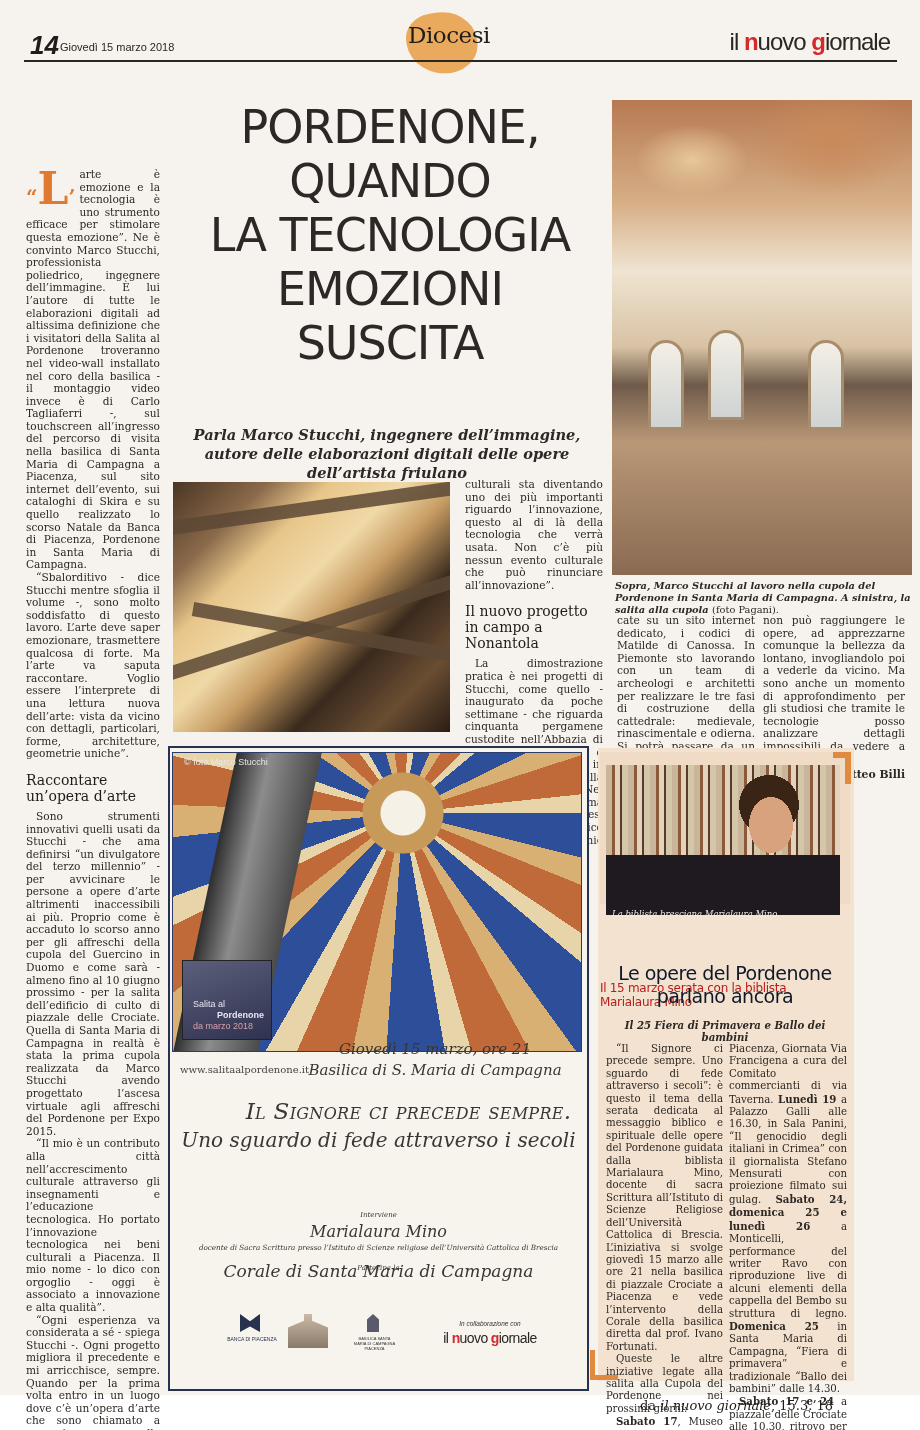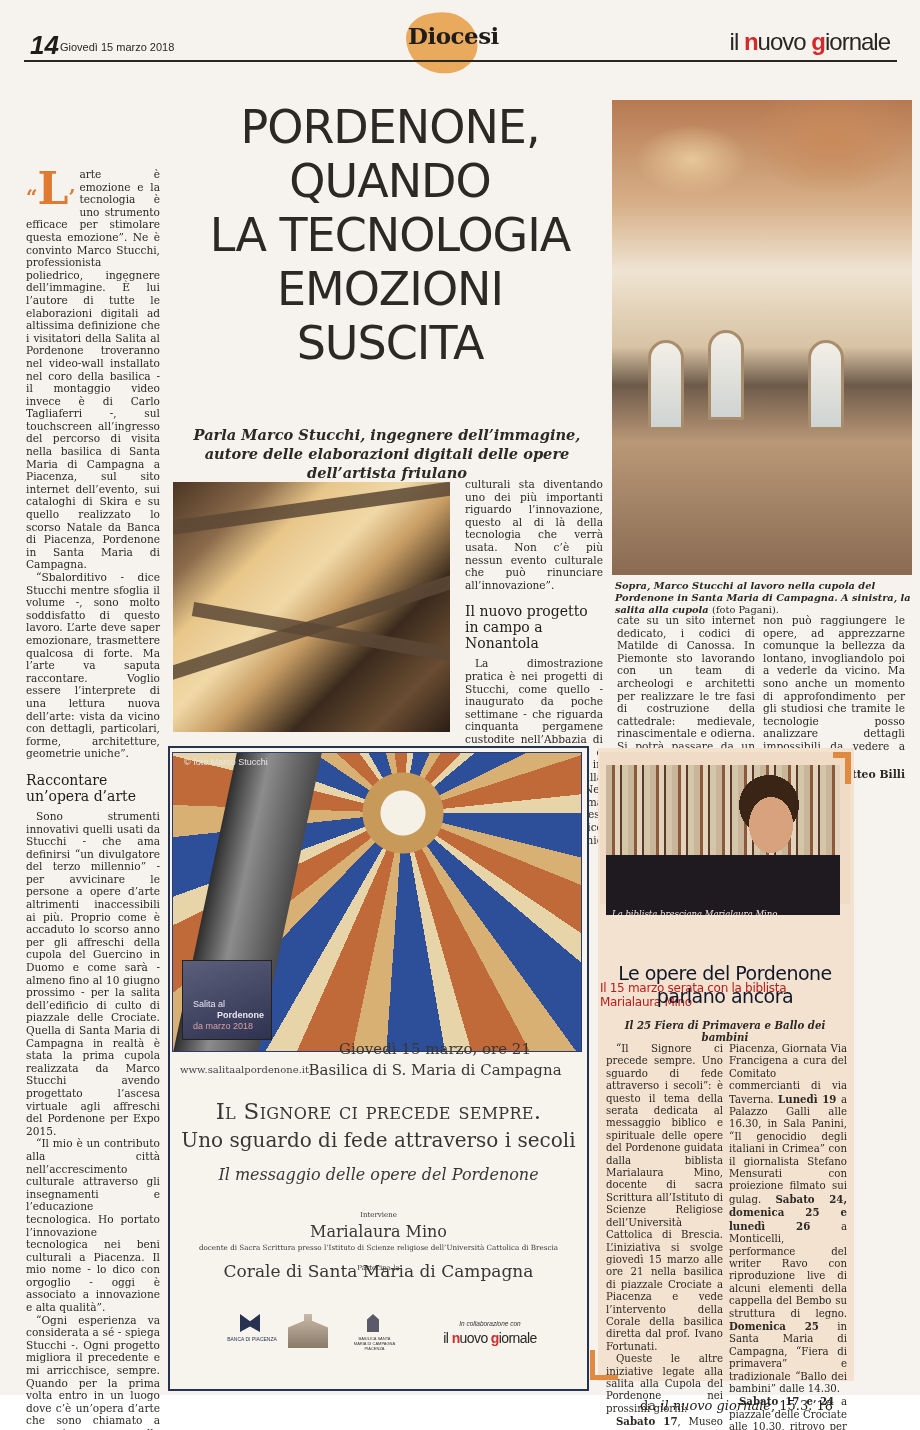--- a/index.html
+++ b/index.html
@@ -5,21 +5,21 @@
   * { box-sizing: border-box; margin: 0; padding: 0; }
   html, body { width: 920px; height: 1430px; background: #ffffff; overflow: hidden; }
   body { font-family: "DejaVu Serif", serif; color: #2a2622; position: relative; }
   .page { position: absolute; left: 0; top: 0; width: 920px; height: 1395px; background: #f6f3ee; }
   .abs { position: absolute; }
 
   
   .pg-num { left: 30px; top: 30px; font-family: "Liberation Sans", sans-serif; font-weight: bold; font-style: italic; font-size: 26px; color: #1f1c19; }
   .pg-date { left: 60px; top: 41px; font-family: "Liberation Sans", sans-serif; font-size: 11px; color: #2a2622; }
   .section-blob { left: 407px; top: 12px; width: 70px; height: 62px; background: #e9a24c; border-radius: 40% 55% 45% 60%; transform: rotate(-10deg); opacity: .9; }
-  .section-name { left: 408px; top: 22px; font-family: "DejaVu Serif", serif; font-weight: bold; font-size: 23px; color: #1f1c19; letter-spacing: -0.5px; text-align: center; }
+  .section-name { left: 408px; top: 22px; font-family: "DejaVu Serif", serif; font-weight: normal; font-size: 23px; color: #1f1c19; letter-spacing: -0.5px; text-align: center; }
   .brand { right: 30px; top: 28px; font-family: "Liberation Sans", sans-serif; font-size: 24px; color: #2a2622; letter-spacing: -1px; }
   .brand b { color: #d42a2a; font-weight: bold; }
   .top-rule { left: 24px; top: 60px; width: 873px; height: 2px; background: #2a2622; }
 
   
   .col { font-size: 10.6px; line-height: 12.6px; text-align: justify; hyphens: auto; color: #2c2824; }
   .col p { text-indent: 10px; }
   .col p.first { text-indent: 0; }
   .subhead { font-size: 14px; line-height: 16px; font-weight: normal; color: #1f1c19; margin: 12px 0 6px; text-align: left; }
   .dropcap { float: left; font-family: "DejaVu Serif", serif; font-weight: bold; font-size: 44px; line-height: 38px; color: #e07a30; margin: 2px 4px 0 0; }
@@ -68,25 +68,25 @@
 
   
   .sidebar-box { left: 598px; top: 748px; width: 256px; height: 633px; background: #f3e2cf; }
   .sb-kicker { left: 600px; top: 945px; width: 250px; text-align: left; font-family: "DejaVu Sans", sans-serif; font-size: 12px; color: #b91c1c; letter-spacing: -0.3px; margin-top: 36px; }
   .sb-title { left: 600px; top: 962px; width: 250px; text-align: center; font-family: "DejaVu Sans", sans-serif; font-size: 19px; line-height: 23px; color: #0f172a; letter-spacing: -0.5px; }
   .sb-deck { left: 600px; top: 1019px; width: 250px; text-align: center; font-style: italic; font-weight: bold; font-size: 10.2px; color: #2c2824; }
   .orange-mark { left: 590px; top: 1350px; width: 28px; height: 30px; border-left: 5px solid #e08a40; border-bottom: 5px solid #e08a40; }
 
   
   .ad-box { left: 168px; top: 746px; width: 421px; height: 645px; border: 2px solid #26324f; background: #f7f4ee; }
-  .ad-line { position: absolute; left: 168px; width: 421px; text-align: center; color: #3a3632; font-family: "DejaVu Serif", serif; }
+  .ad-line { position: absolute; left: 168px; width: 421px; text-align: center; color: #3a3632; font-family: "DejaVu Serif", serif; font-style: italic; }
   .ad-date { left: 290px !important; width: 290px !important; top: 1040px; font-size: 15px; }
   .ad-place { left: 290px !important; width: 290px !important; top: 1061px; font-size: 15px; }
   .ad-url { left: 180px; top: 1064px; font-family: "DejaVu Serif", serif; font-size: 10px; color: #444; }
-  .ad-title { top: 1098px; font-size: 23px; font-variant: small-caps; letter-spacing: 0.3px; }
+  .ad-title { top: 1098px; font-size: 23px; font-variant: small-caps; letter-spacing: 0.3px; margin-left: 30px; }
   .ad-sub { top: 1128px; font-size: 20px; }
   .ad-msg { top: 1165px; font-size: 16px; font-style: italic; }
   .ad-intervene { top: 1211px; font-size: 7px; }
   .ad-name { top: 1222px; font-size: 16px; }
   .ad-role { top: 1243px; font-size: 7.2px; }
   .ad-partecipa { top: 1264px; font-size: 7px; }
   .ad-corale { top: 1261px; font-size: 17px; }
   .ad-logos { left: 230px; top: 1314px; width: 180px; height: 40px; }
   .logo-bp { position:absolute; left:0; top:0; width:40px; height:36px; }
   .logo-bp .mark { position:absolute; left:10px; top:0; width:20px; height:18px; background:#26324f; clip-path: polygon(0 0,50% 40%,100% 0,100% 100%,50% 70%,0 100%); }
@@ -170,21 +170,20 @@
   <div class="abs poster-thumb">
     <div class="t" style="top:38px;">Salita al</div>
     <div class="t" style="top:49px; font-weight:bold;padding-left:24px;">Pordenone</div>
     <div class="t" style="top:60px; color:#d7a0a8;">da marzo 2018</div>
   </div>
   <div class="abs ad-url">www.salitaalpordenone.it</div>
   <div class="ad-line ad-date">Giovedì 15 marzo, ore 21</div>
   <div class="ad-line ad-place">Basilica di S. Maria di Campagna</div>
   <div class="ad-line ad-title">Il Signore ci precede sempre.</div>
   <div class="ad-line ad-sub">Uno sguardo di fede attraverso i secoli</div>
-  <div class="ad-line ad-msg">Il messaggio delle opere del Pordenone</div>
   <div class="ad-line ad-intervene">Interviene</div>
   <div class="ad-line ad-name">Marialaura Mino</div>
   <div class="ad-line ad-role">docente di Sacra Scrittura presso l’Istituto di Scienze religiose dell’Università Cattolica di Brescia</div>
   <div class="ad-line ad-partecipa">Partecipa la</div>
   <div class="ad-line ad-corale">Corale di Santa Maria di Campagna</div>
   <div class="abs ad-logos">
     <div class="logo-bp">
         <div class="mark"></div>
         <div class="lbl">BANCA DI PIACENZA</div>
       </div>

